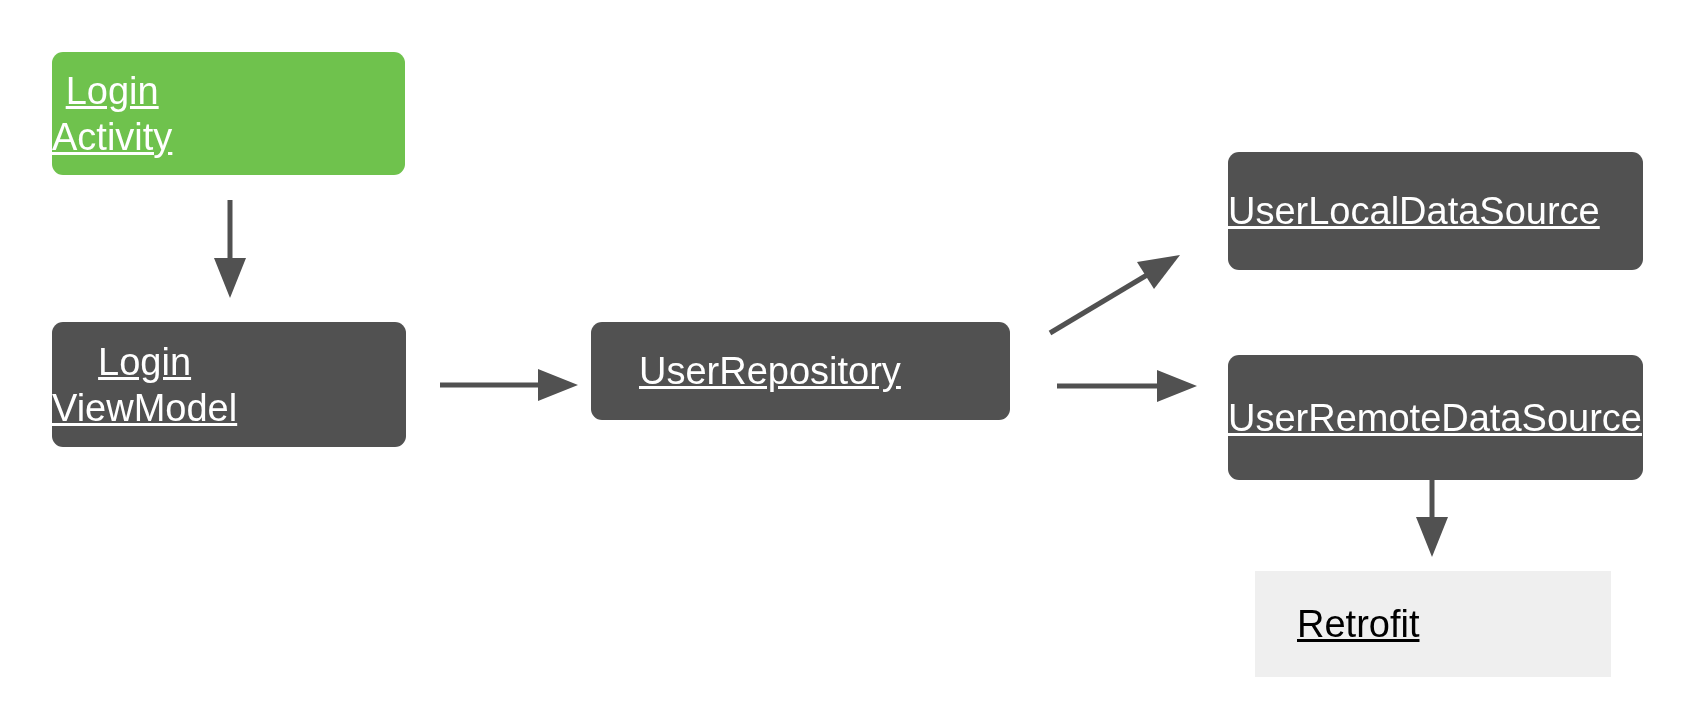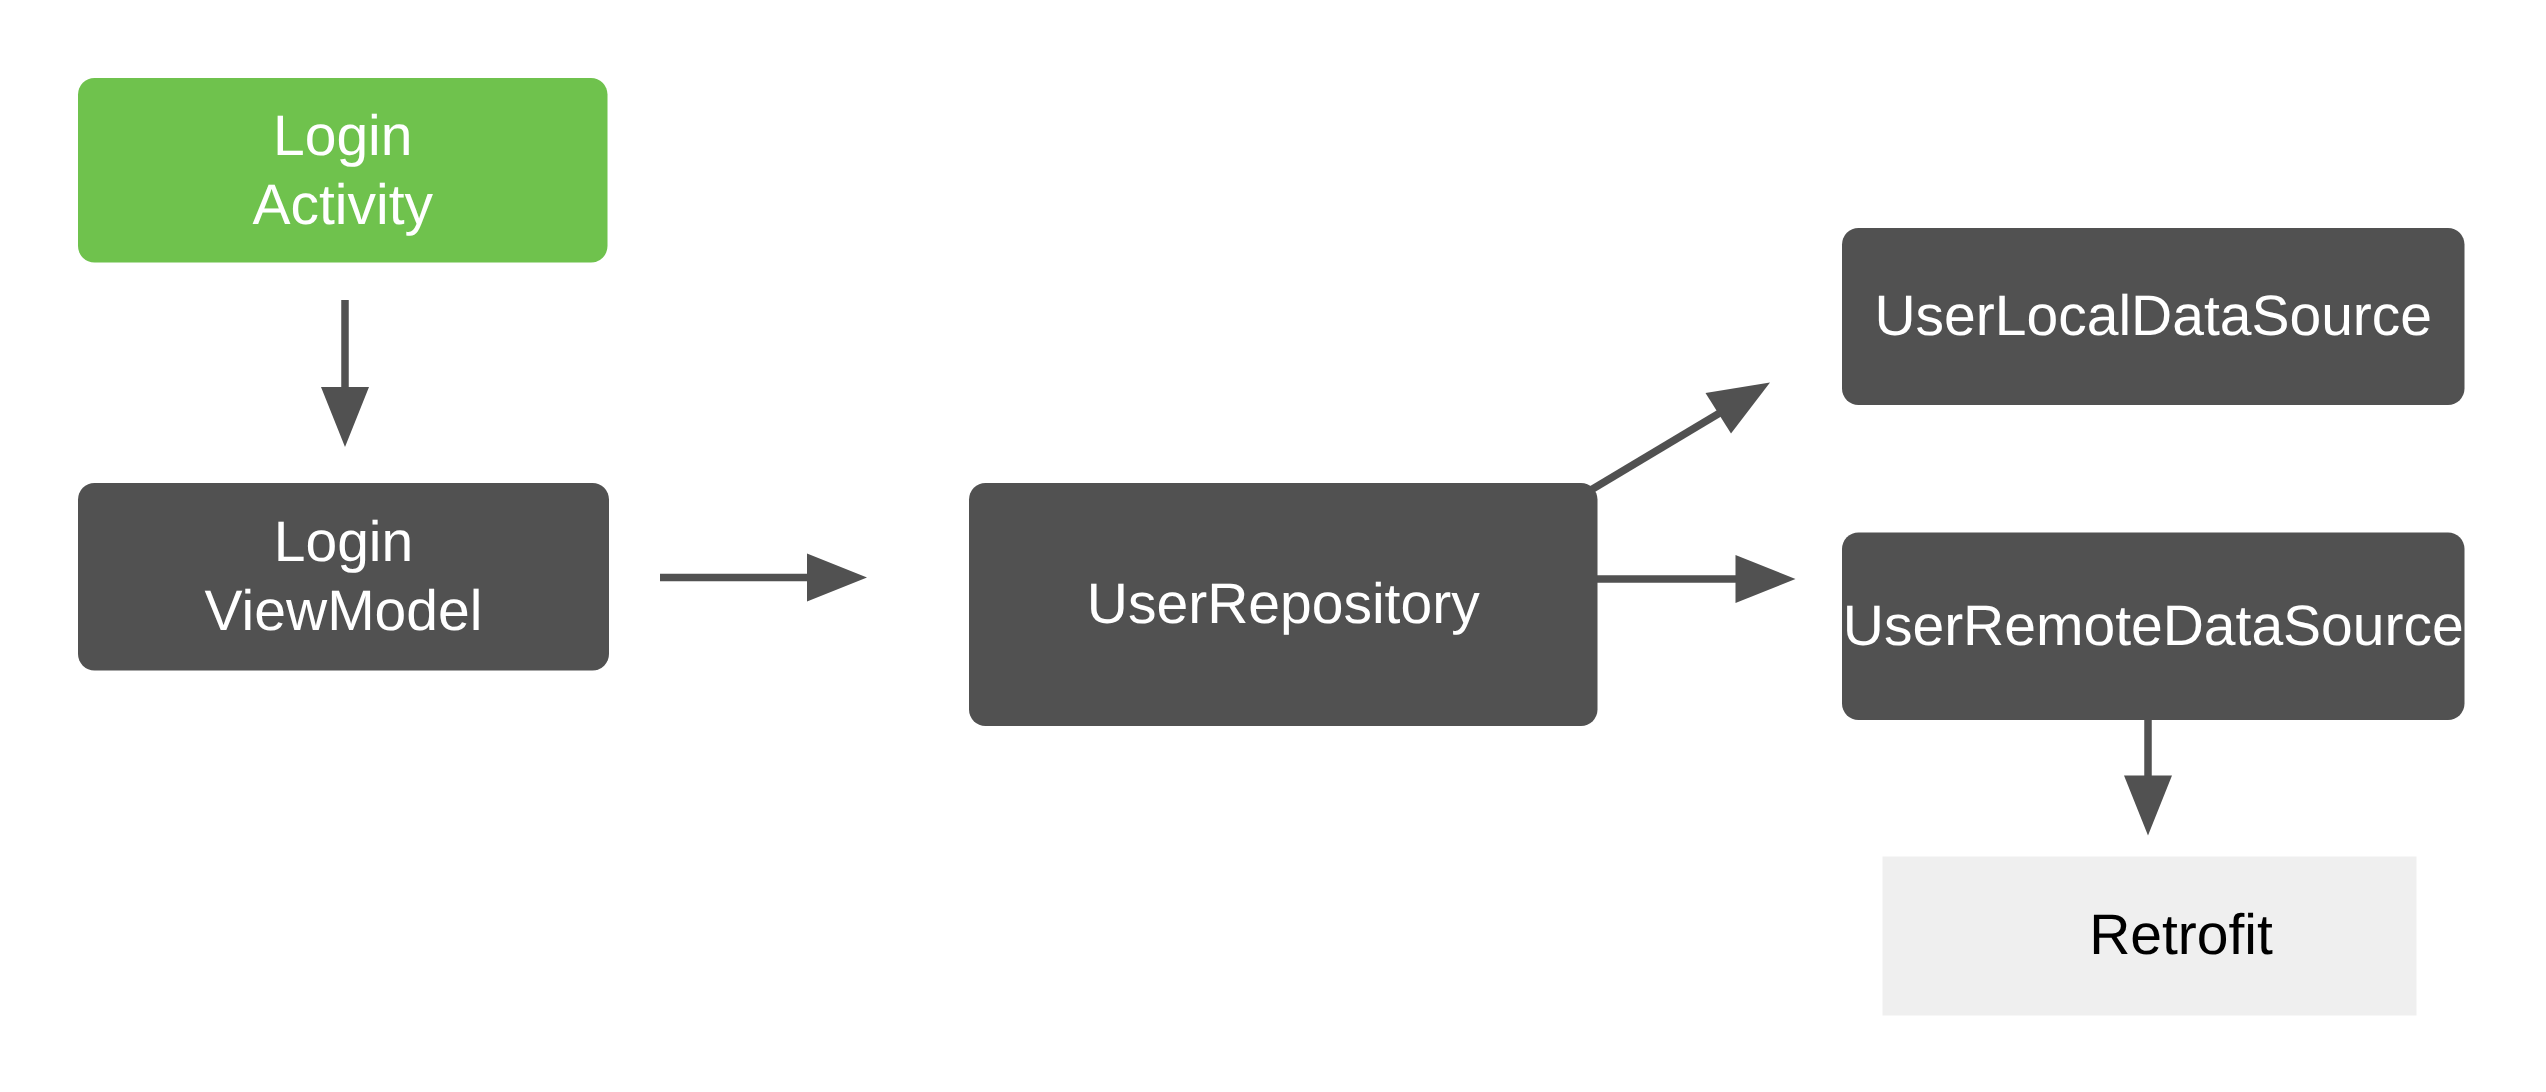--- a/index.html
+++ b/index.html
@@ -12,45 +12,45 @@
     position: relative;
     width: 1697px;
     height: 728px;
     background: var(--background, #ffffff);
     overflow: hidden;
   }
   .node {
     position: absolute;
     display: flex;
     align-items: center;
-    justify-content: center;
     text-align: center;
     font-size: 38px;
     line-height: 46px;
     white-space: pre-line;
     box-sizing: border-box;
     user-select: none;
+    text-decoration: underline;
   }
   .node--rounded { border-radius: 11px; }
   .node--activity {
     background: var(--activity-fill, #6FC24D);
     color: var(--node-text, #ffffff);
   }
   .node--dark {
     background: var(--node-fill, #515151);
     color: var(--node-text, #ffffff);
   }
   .node--library {
     background: var(--library-fill, #EFEFEF);
     color: var(--library-text, #000000);
     border-radius: 0;
   }
   #login-activity        { left: 52px;   top: 52px;  width: 353px; height: 123px; }
   #login-viewmodel       { left: 52px;   top: 322px; width: 354px; height: 125px; }
-  #user-repository       { left: 646px;  top: 322px; width: 419px; height: 162px; }
+  #user-repository       { left: 591px;  top: 322px; width: 419px; height: 98px; padding-left: 48px; }
   #user-local-source     { left: 1228px; top: 152px; width: 415px; height: 118px; }
   #user-remote-source    { left: 1228px; top: 322px; width: 415px; height: 125px; margin-top: 33px; }
   #retrofit              { left: 1255px; top: 571px; width: 356px; height: 106px; padding-left: 42px; }
   .arrows {
     position: absolute;
     left: 0; top: 0;
     width: 1697px;
     height: 728px;
     pointer-events: none;
   }

